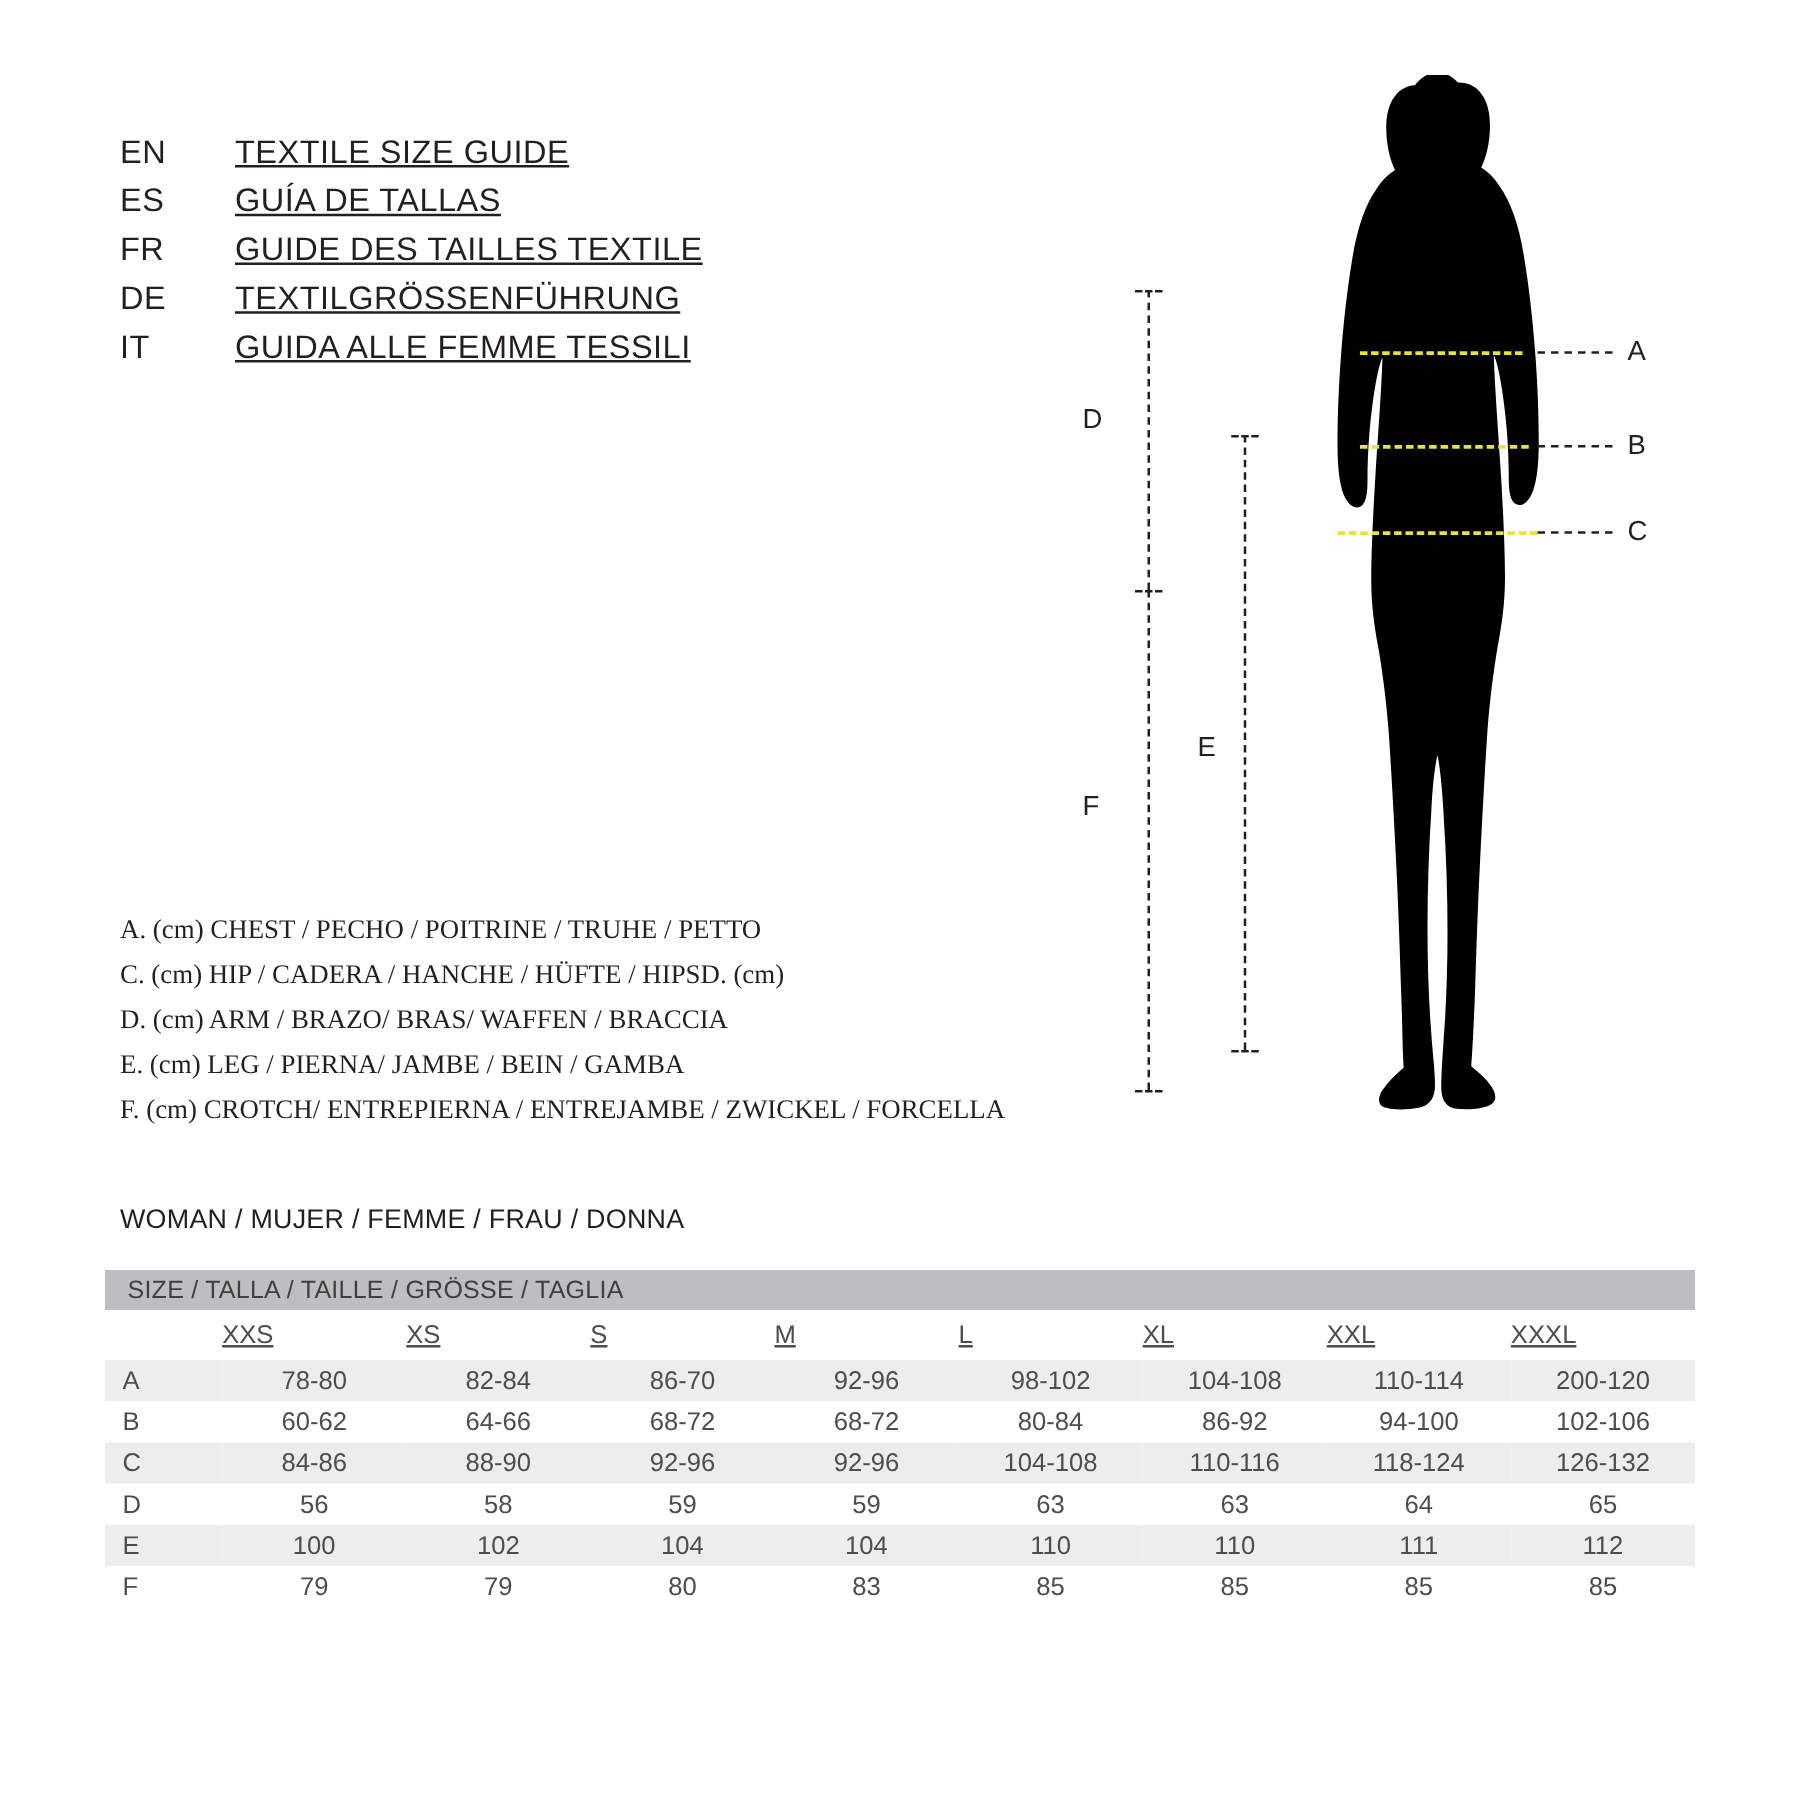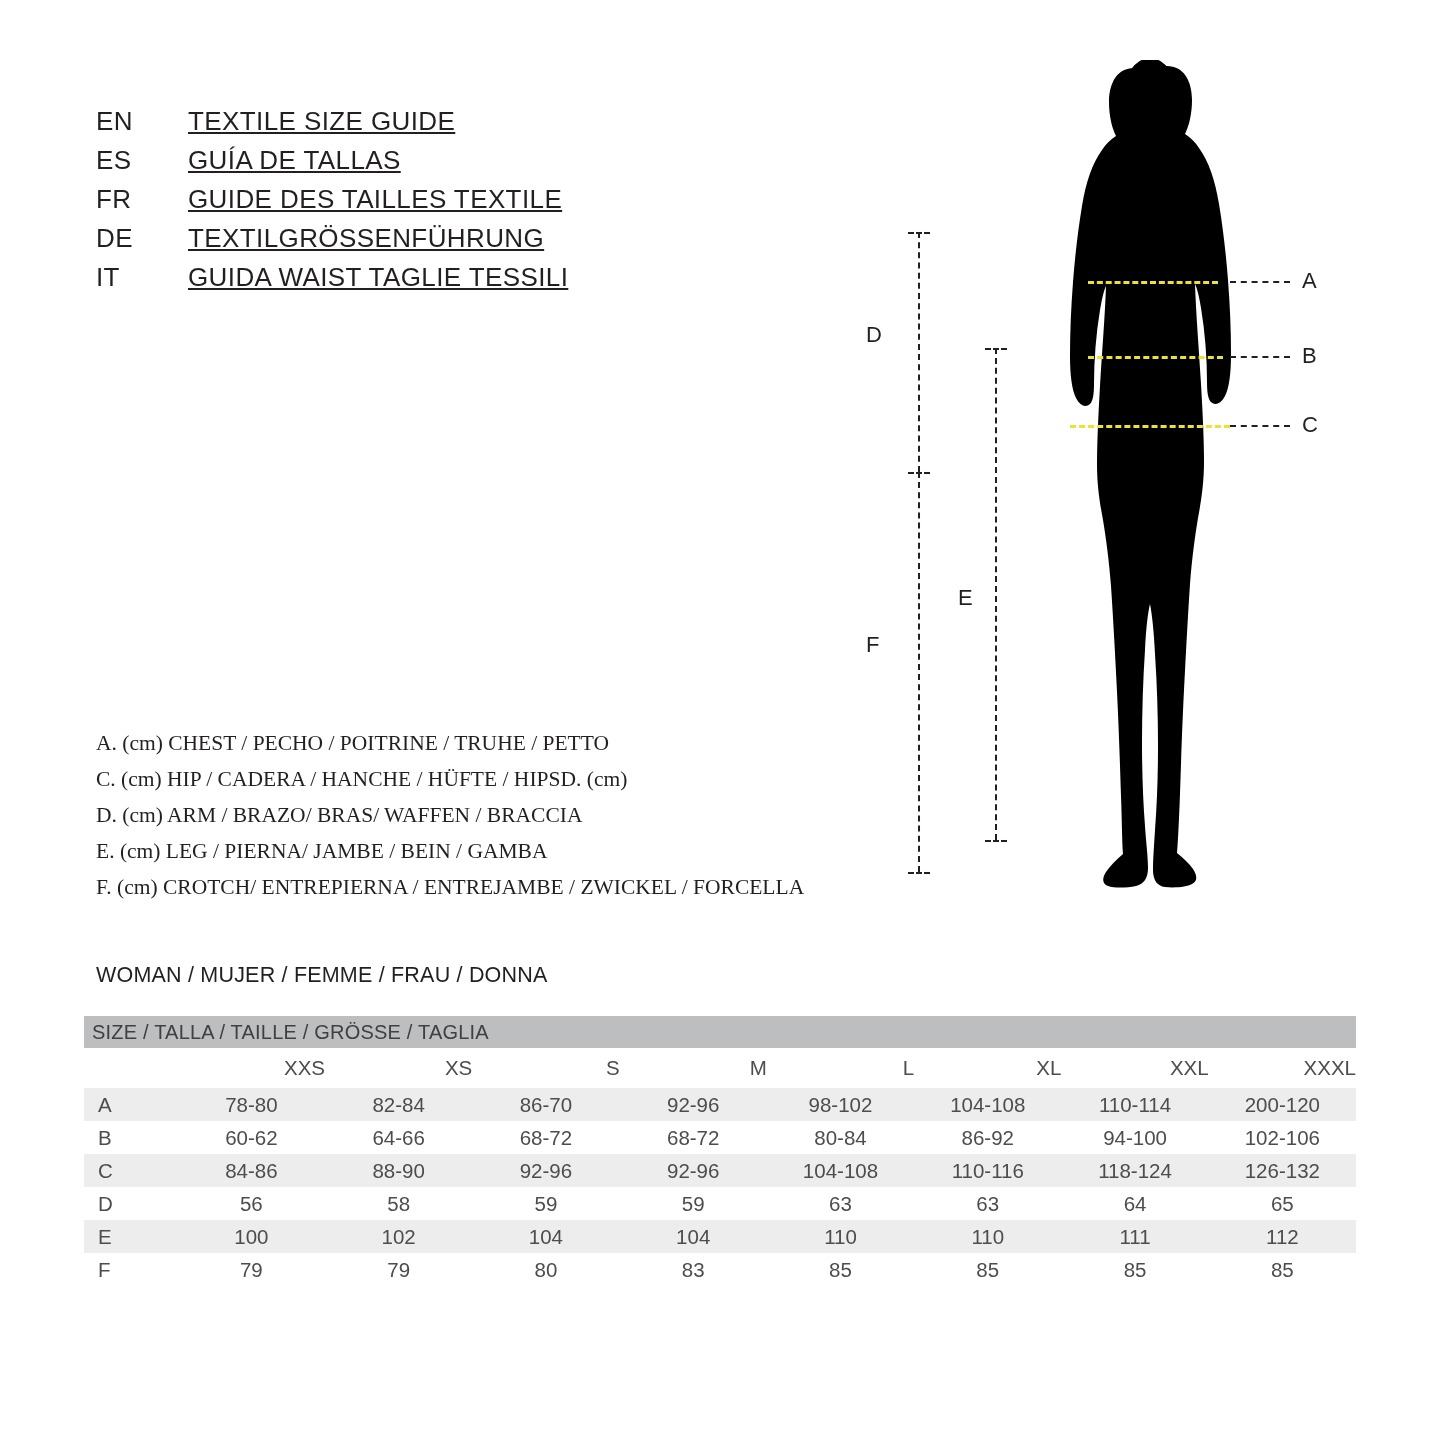--- a/index.html
+++ b/index.html
@@ -75,33 +75,34 @@
   .table td, .table th {
     padding: 0;
     font-weight: normal;
   }
   .row-head {
     background: #bcbec0;
     height: 32px;
   }
   .row-head td {
     text-align: left;
-    padding-left: 8px;
+    padding-left: 18px;
     font-size: 20px;
     color: #404041;
     letter-spacing: 0.2px;
   }
   .row-sizes {
     height: 40px;
     background: #ffffff;
   }
   .row-sizes td {
-    text-align: right;
+    text-align: left;
     font-size: 20.5px;
     color: #4d4d4f;
+    text-decoration: underline;
   }
   .row-sizes td.lbl { }
   .data-row {
     height: 33px;
   }
   .data-row.shade {
     background: #ededee;
   }
   .data-row.plain {
     background: #ffffff;
@@ -172,21 +173,21 @@
   <div class="title-row">
     <span class="title-lang">FR</span>
     <span class="title-text">GUIDE DES TAILLES TEXTILE</span>
   </div>
   <div class="title-row">
     <span class="title-lang">DE</span>
     <span class="title-text">TEXTILGRÖSSENFÜHRUNG</span>
   </div>
   <div class="title-row">
     <span class="title-lang">IT</span>
-    <span class="title-text">GUIDA WAIST TAGLIE TESSILI</span>
+    <span class="title-text">GUIDA ALLE FEMME TESSILI</span>
   </div>
 </div>
 
 <div class="figure-area">
 
   <svg class="silhouette" viewBox="0 0 210 830" preserveAspectRatio="none">
     <path fill="#000000" d="
       M104,8
       C88,8 79,22 79,42
       C79,56 82,68 86,76

